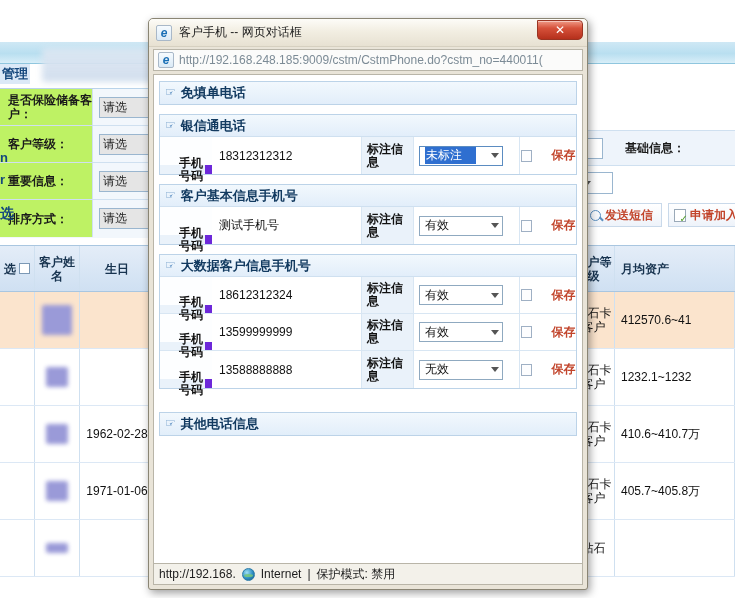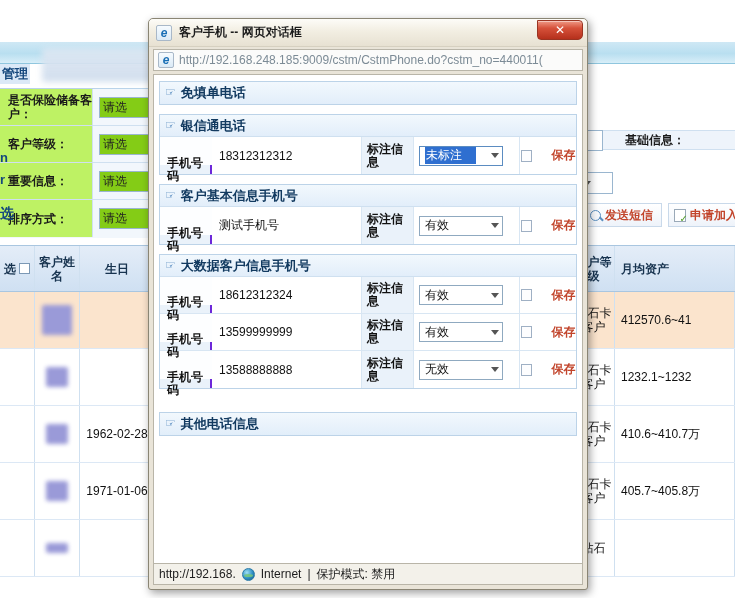--- a/index.html
+++ b/index.html
@@ -59,32 +59,32 @@
     padding-left: 8px;
     font-size: 12px; font-weight: bold; color: #1a1a1a;
     line-height: 14px;
   }
   .form-row .sel-cell {
     flex: 1; height: 100%;
     display: flex; align-items: center; padding-left: 6px;
   }
   .mini-select {
     height: 21px; width: 60px;
-    border: 1px solid #9ab6cf; background: #84cc16;
+    border: 1px solid #9ab6cf; background: #e5e5e5;
     font-size: 12px; color: #222;
     display: flex; align-items: center; padding-left: 3px;
     overflow: hidden; white-space: nowrap;
   }
   .left-stub {
     position: absolute; left: 0; width: 18px;
     font-size: 13px; font-weight: bold; color: #14477c;
     text-align: left;
   }
   .basic-info-row {
-    position: absolute; left: 565px; top: 130px; width: 170px; height: 20px;
+    position: absolute; left: 565px; top: 130px; width: 170px; height: 36px;
     background: #eef4fb; border-top:1px solid #cfe0f0; border-bottom: 1px solid #cfe0f0;
     display:flex; align-items:center;
   }
   .basic-info-box {
     width: 36px; height: 21px; border: 1px solid #9ab6cf; background: #fff; margin-left: 2px;
   }
   .basic-info-label {
     margin-left: 22px; font-weight: bold; font-size: 12px; color: #1a1a1a;
   }
   .bg-select-partial {
@@ -174,21 +174,21 @@
   }
   .ie-icon {
     width: 16px; height: 16px; flex:0 0 auto;
     border: 1px solid #a9b8c8; background: linear-gradient(180deg,#f6fbff,#dbeaf6);
     border-radius: 2px;
     color: #1a6fb5; font-weight: bold; font-size: 12px;
     display:flex;align-items:center;justify-content:center;
     font-style: italic;
   }
   .dlg-title-text {
-    margin-left: 7px; font-size: 12px; font-weight: bold; color: #1c1c1c;
+    margin-left: 7px; font-size: 12px; font-weight: normal; color: #1c1c1c;
     white-space: nowrap;
   }
   .dlg-close {
     position: absolute; right: 4px; top: 1px;
     width: 46px; height: 20px;
     background: linear-gradient(180deg,#f09a86 0%,#d6513a 40%,#b5301c 100%);
     border: 1px solid #9a3422; border-radius: 0 4px 5px 4px;
     color: #fff; font-size: 12px; font-weight: bold;
     display:flex; align-items:center; justify-content:center;
     cursor: pointer;
@@ -262,23 +262,23 @@
   .phone-row {
     display: flex; align-items: stretch;
     height: 37px;
     border-bottom: 1px solid #d8e6f3;
     background: #fdfeff;
   }
   .phone-row:last-child { border-bottom: none; }
   .cell-lbl {
     width: 52px; flex: 0 0 auto;
     background: #eaf2fa;
-    border-right: 2px solid #6d28d9;
+    border-right: 7px solid #6d28d9;
     display: flex; align-items: center;
-    padding-left: 7px;
+    padding-left: 19px;
     font-size: 12px; font-weight: bold; color: #111;
     line-height: 13px;
     margin-top: 28px;
   }
   .cell-val {
     width: 150px; flex: 0 0 auto;
     background: #ffffff;
     border-right: 1px solid #d8e6f3;
     display: flex; align-items: center; padding-left: 7px;
     font-size: 12px; color: #111;

